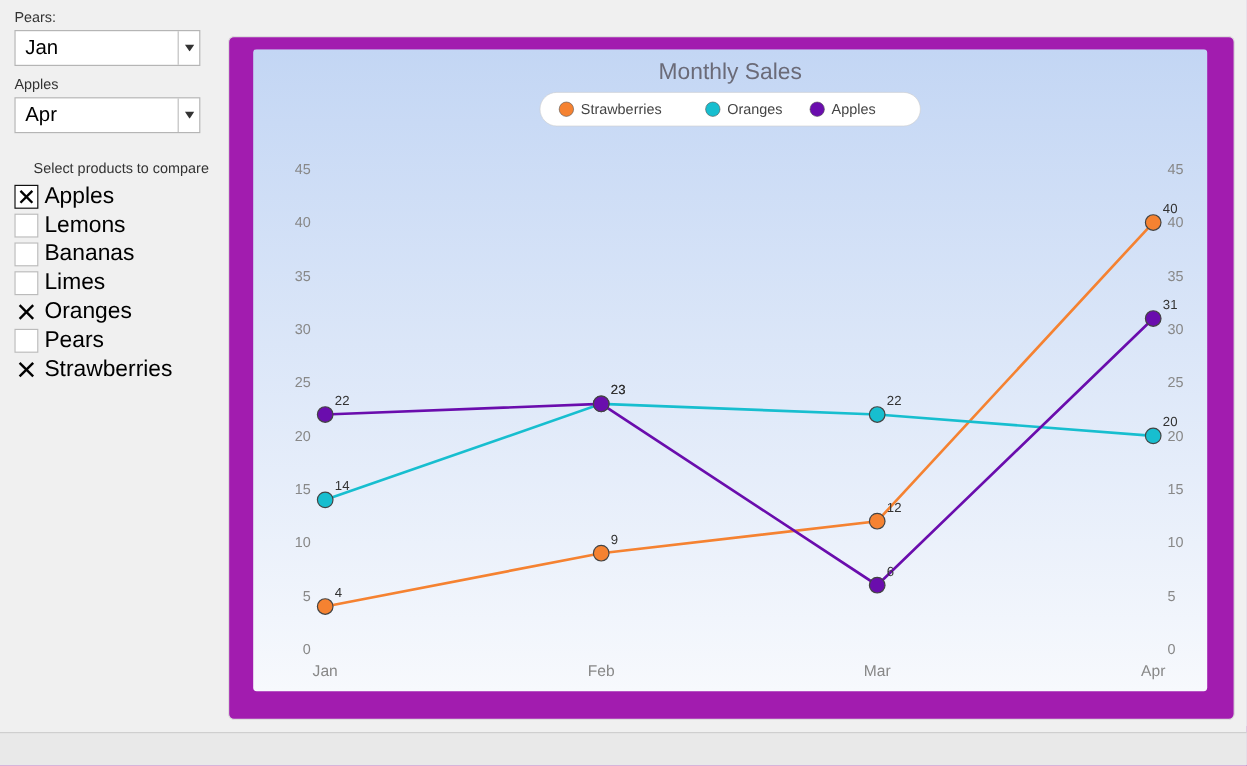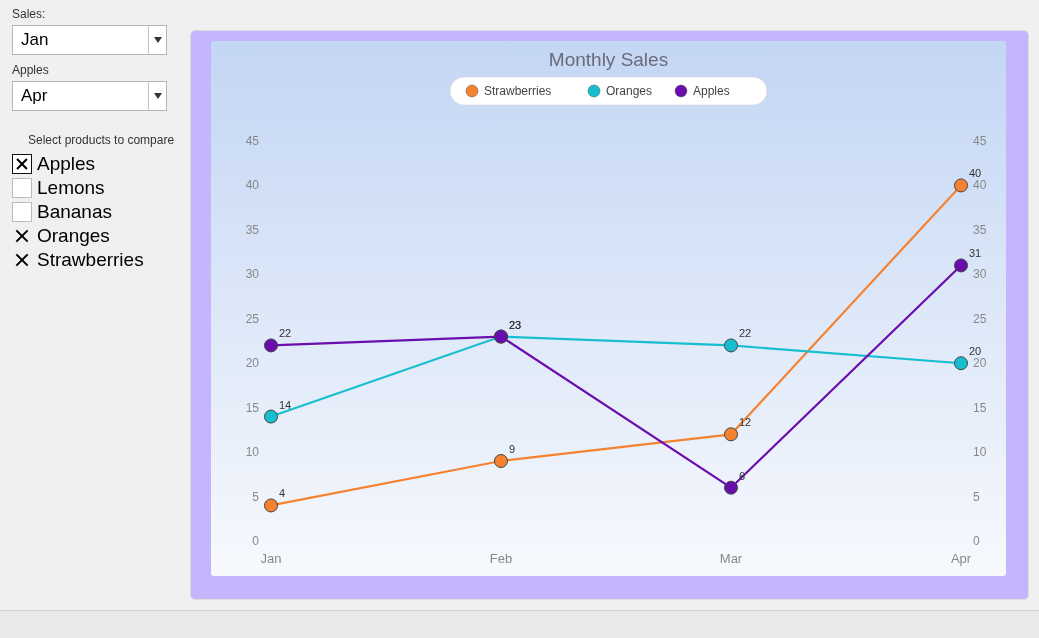--- a/index.html
+++ b/index.html
@@ -77,21 +77,21 @@
     transform-origin: center;
   }
   .chk .x1 { transform: translateY(-50%) rotate(45deg); }
   .chk .x2 { transform: translateY(-50%) rotate(-45deg); }
   .product-name {
     font-size: 19px;
     color: #000;
   }
   .chart-card {
     flex: 1;
-    background: #c4b5fd;
+    background: #a21caf;
     border: 1px solid #ddd;
     border-radius: 5px;
     margin: 25px 0 0 8px;
     position: relative;
     height: 570px;
     padding: 10px;
   }
   .chart-svg { display: block; }
   .bottom-bar {
     position: absolute;
@@ -99,21 +99,21 @@
     height: 28px;
     background: #e9e9e9;
     border-top: 1px solid #cfcfcf;
   }
 </style>
 </head>
 <body>
 
 <div class="page">
   <div class="sidebar">
-    <div class="field-label">Sales:</div>
+    <div class="field-label">Pears:</div>
     <div class="select-wrap">
       <span class="sel-value">Jan</span>
       <span class="tri">
         <svg width="8" height="6">
             <polygon points="0,0 8,0 4,6" fill="#333"></polygon>
           </svg>
       </span>
     </div>
 
     <div class="field-label">Apples</div>
@@ -137,25 +137,33 @@
         </div>
         <div class="product-row">
           <div class="chk light" style="border-color: rgb(187, 187, 187);"></div>
           <span class="product-name">Lemons</span>
         </div>
         <div class="product-row">
           <div class="chk light" style="border-color: rgb(187, 187, 187);"></div>
           <span class="product-name">Bananas</span>
         </div>
         <div class="product-row">
+          <div class="chk light" style="border-color: rgb(187, 187, 187);"></div>
+          <span class="product-name">Limes</span>
+        </div>
+        <div class="product-row">
           <div class="chk light" style="border-width: 0px; background: transparent;">
             <div class="x1"></div>
             <div class="x2"></div>
           </div>
           <span class="product-name">Oranges</span>
+        </div>
+        <div class="product-row">
+          <div class="chk light" style="border-color: rgb(187, 187, 187);"></div>
+          <span class="product-name">Pears</span>
         </div>
         <div class="product-row">
           <div class="chk light" style="border-width: 0px; background: transparent;">
             <div class="x1"></div>
             <div class="x2"></div>
           </div>
           <span class="product-name">Strawberries</span>
         </div>
       </div>
   </div>

